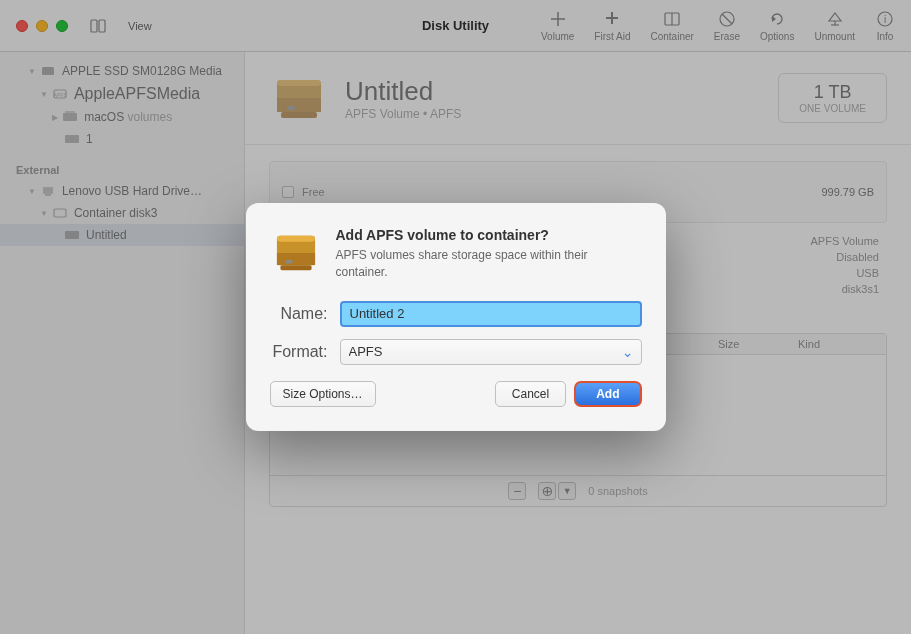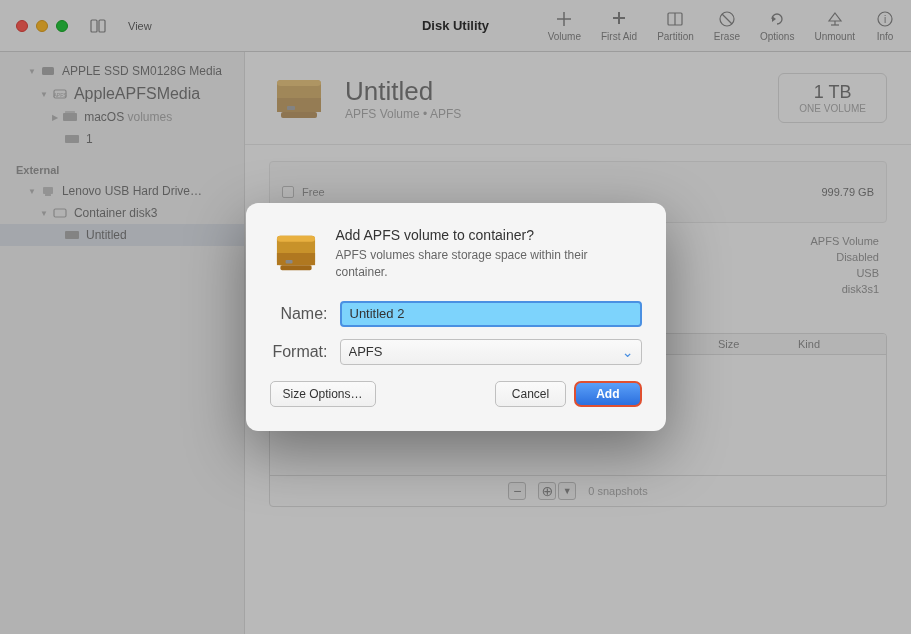--- a/index.html
+++ b/index.html
@@ -286,21 +286,21 @@
 
     .modal-disk-icon {
       width: 52px;
       height: 52px;
       margin-right: 14px;
       flex-shrink: 0;
     }
 
     .modal-title {
       font-size: 14px;
-      font-weight: 400;
+      font-weight: 700;
       color: #333;
       margin-bottom: 4px;
     }
 
     .modal-subtitle {
       font-size: 12px;
       color: #666;
       line-height: 1.4;
     }
 
@@ -441,21 +441,21 @@
       <svg width="20" height="20" viewBox="0 0 20 20">
         <path d="M9 3h2v5h5v2h-5v5H9v-5H4V8h5z" fill="#888"></path>
       </svg>
       <span>First Aid</span>
     </div>
     <div class="toolbar-btn">
       <svg width="20" height="20" viewBox="0 0 20 20">
         <rect x="3" y="4" width="14" height="12" rx="1" fill="none" stroke="#888" stroke-width="1.2"></rect>
         <line x1="10" y1="4" x2="10" y2="16" stroke="#888" stroke-width="1.2"></line>
       </svg>
-      <span>Partition</span>
+      <span>Container</span>
     </div>
     <div class="toolbar-btn">
       <svg width="20" height="20" viewBox="0 0 20 20">
         <circle cx="10" cy="10" r="7" fill="none" stroke="#888" stroke-width="1.2"></circle>
         <line x1="5" y1="5" x2="15" y2="15" stroke="#888" stroke-width="1.2"></line>
       </svg>
       <span>Erase</span>
     </div>
     <div class="toolbar-btn">
       <svg width="20" height="20" viewBox="0 0 20 20">

